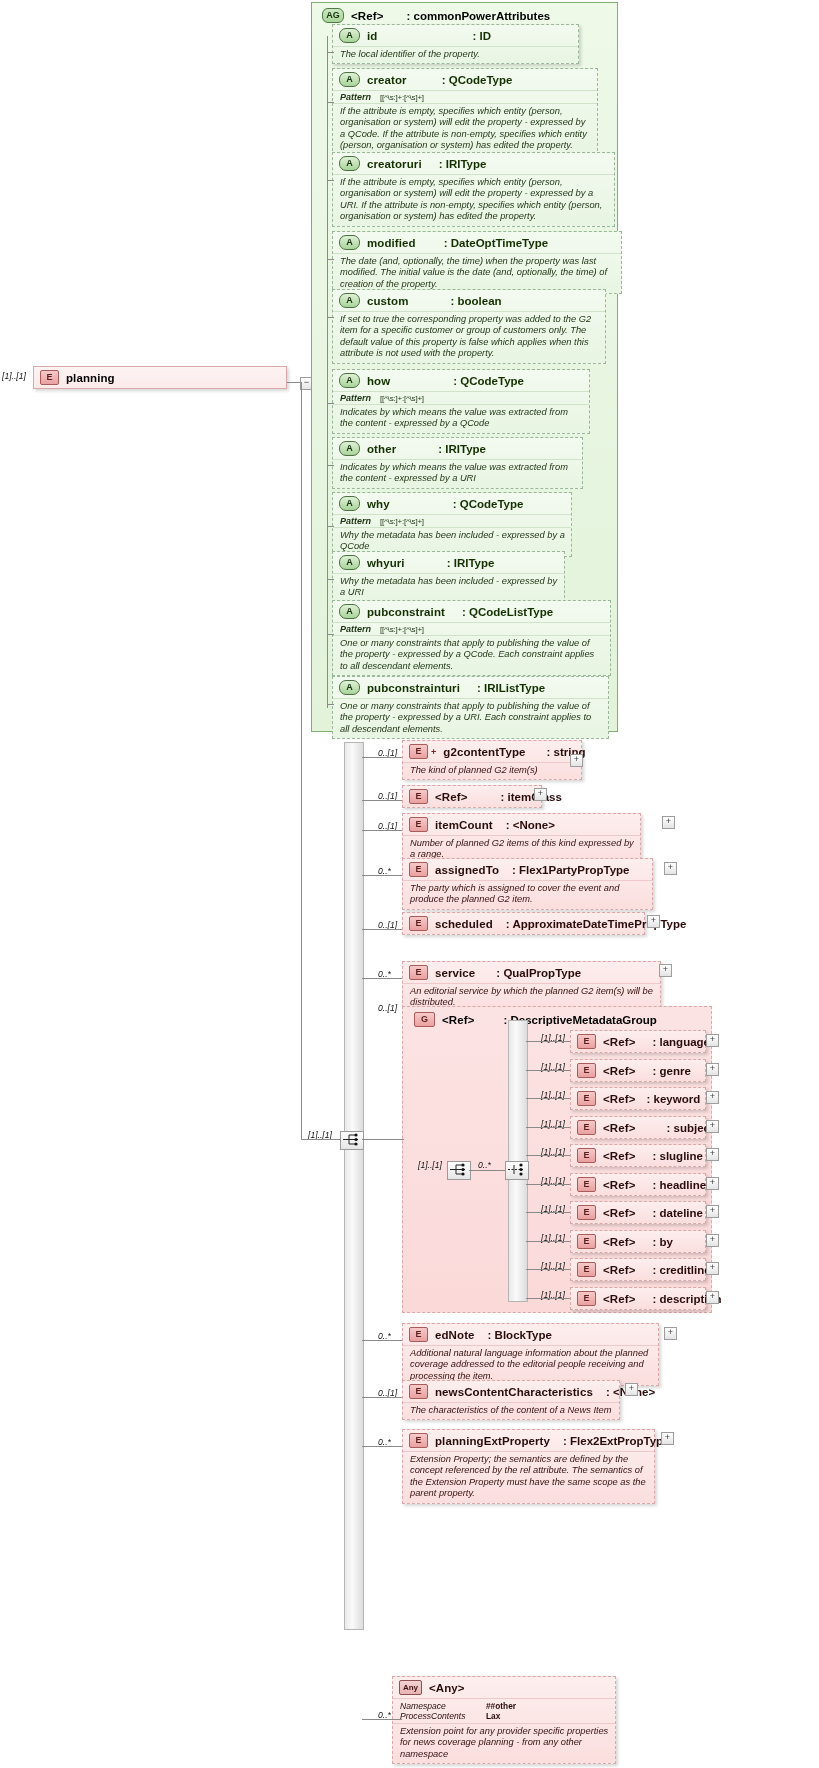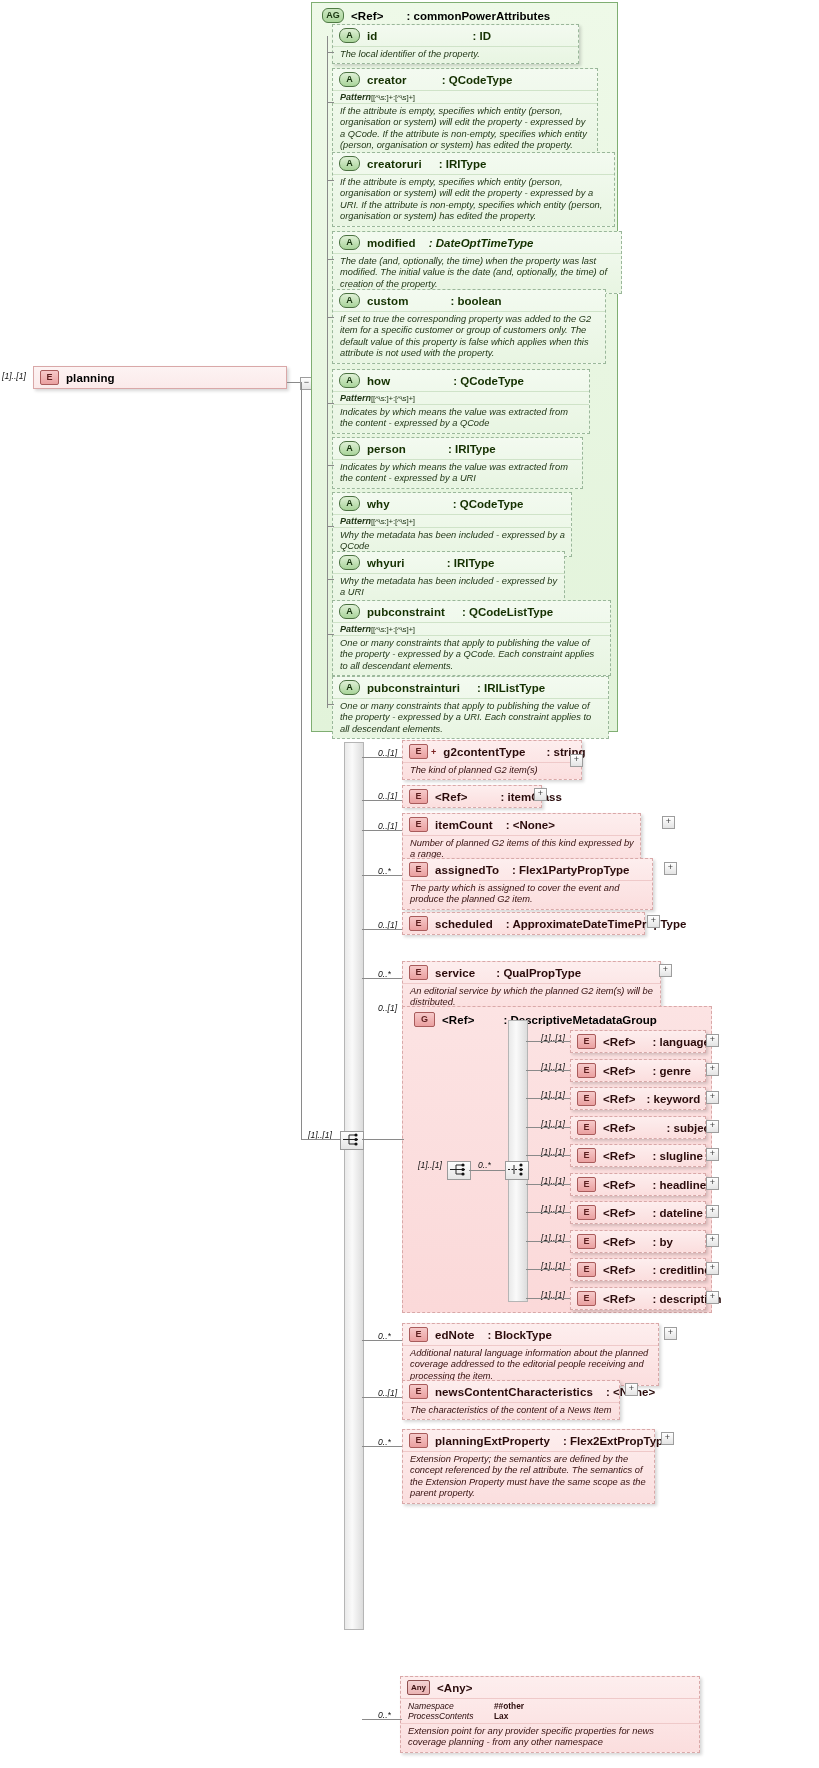--- a/index.html
+++ b/index.html
@@ -9,21 +9,21 @@
     font-family:"Liberation Sans","DejaVu Sans",sans-serif;
     font-size:11px;color:#000;
   }
 
   
   .node{position:absolute;box-sizing:border-box;}
   .nodeHead{display:flex;align-items:center;gap:7px;padding:3px 6px;}
   .nodeHead .nm{font-weight:bold;font-size:11.5px;letter-spacing:.1px;white-space:nowrap;}
   .nodeHead .ty{font-weight:bold;font-size:11.5px;white-space:nowrap;}
   .doc{font-style:italic;font-size:9.3px;line-height:11.4px;padding:2px 6px 3px 7px;}
-  .patt{font-size:8.6px;padding:1px 6px 1px 7px;display:flex;align-items:baseline;}
+  .patt{font-size:8.6px;padding:1px 6px 1px 7px;display:flex;gap:9px;align-items:baseline;}
   .patt b{font-style:italic;font-weight:bold;font-size:9px;}
   .patt span{font-size:8px;letter-spacing:-.2px;}
 
   
   .badge{display:inline-flex;align-items:center;justify-content:center;
          width:17px;height:13px;border-radius:3px;font-size:9px;font-weight:bold;
          border:1px solid #555;flex:0 0 auto;line-height:1;}
   .b-ag{background:linear-gradient(180deg,#cde8c2,#a9d49a);border-color:#4f7a44;color:#18340f;border-radius:6px;width:20px;}
   .b-a {background:linear-gradient(180deg,#dff0d6,#a9d49a);border-color:#4a7040;color:#14300c;border-radius:7px;width:19px;}
   .b-e {background:linear-gradient(180deg,#f6c9c9,#eaa0a0);border-color:#a85b5b;color:#5c1f1f;border-radius:2px;width:17px;}
@@ -129,21 +129,21 @@
         <span class="nm">creatoruri</span>
         <span class="ty" style="margin-left:10px;">: IRIType</span>
       </div>
       <div class="doc">If the attribute is empty, specifies which entity (person, organisation or system) will edit the property - expressed by a URI. If the attribute is non-empty, specifies which entity (person, organisation or system) has edited the property.</div>
     </div>
     <div class="ln lnh" style="left:327px;top:180px;width:7px;"></div>
     <div class="node attr" style="left:332px;top:231px;width:290px;">
       <div class="nodeHead">
         <span class="badge b-a">A</span>
         <span class="nm">modified</span>
-        <span class="ty" style="margin-left:6px;font-style:italic;">: DateOptTimeType</span>
+        <span class="ty" style="margin-left:21px;">: DateOptTimeType</span>
       </div>
       <div class="doc">The date (and, optionally, the time) when the property was last modified. The initial value is the date (and, optionally, the time) of creation of the property.</div>
     </div>
     <div class="ln lnh" style="left:327px;top:259px;width:7px;"></div>
     <div class="node attr" style="left:332px;top:289px;width:274px;">
       <div class="nodeHead">
         <span class="badge b-a">A</span>
         <span class="nm">custom</span>
         <span class="ty" style="margin-left:35px;">: boolean</span>
       </div>
@@ -159,21 +159,21 @@
       <div class="patt">
         <b>Pattern</b>
         <span>[[^\s:]+:[^\s]+]</span>
       </div>
       <div class="doc">Indicates by which means the value was extracted from the content - expressed by a QCode</div>
     </div>
     <div class="ln lnh" style="left:327px;top:403px;width:7px;"></div>
     <div class="node attr" style="left:332px;top:437px;width:251px;">
       <div class="nodeHead">
         <span class="badge b-a">A</span>
-        <span class="nm">person</span>
+        <span class="nm">other</span>
         <span class="ty" style="margin-left:35px;">: IRIType</span>
       </div>
       <div class="doc">Indicates by which means the value was extracted from the content - expressed by a URI</div>
     </div>
     <div class="ln lnh" style="left:327px;top:465px;width:7px;"></div>
     <div class="node attr" style="left:332px;top:492px;width:240px;">
       <div class="nodeHead">
         <span class="badge b-a">A</span>
         <span class="nm">why</span>
         <span class="ty" style="margin-left:56px;">: QCodeType</span>
@@ -469,21 +469,21 @@
         <span class="badge b-e">E</span>
         <span class="nm">&lt;Ref&gt;</span>
         <span class="ty" style="margin-left:10px;">: description</span>
       </div>
     </div>
     <div class="card" style="left:541px;top:1290px;">[1]..[1]</div>
     <div class="ln lnh" style="left:526px;top:1298px;width:44px;"></div>
     <div class="expand" style="left:706px;top:1291px;">+</div>
   </div>
 
-<div class="node elem shadow" style="left:400px;top:1676px;width:300px;">
+<div class="node elem shadow" style="left:392px;top:1676px;width:224px;">
   <div class="nodeHead">
     <span class="badge b-any">Any</span>
     <span class="nm">&lt;Any&gt;</span>
   </div>
   <div class="anyRows">
     <div>
         <i>Namespace</i>
         <b>##other</b>
       </div>
     <div>

